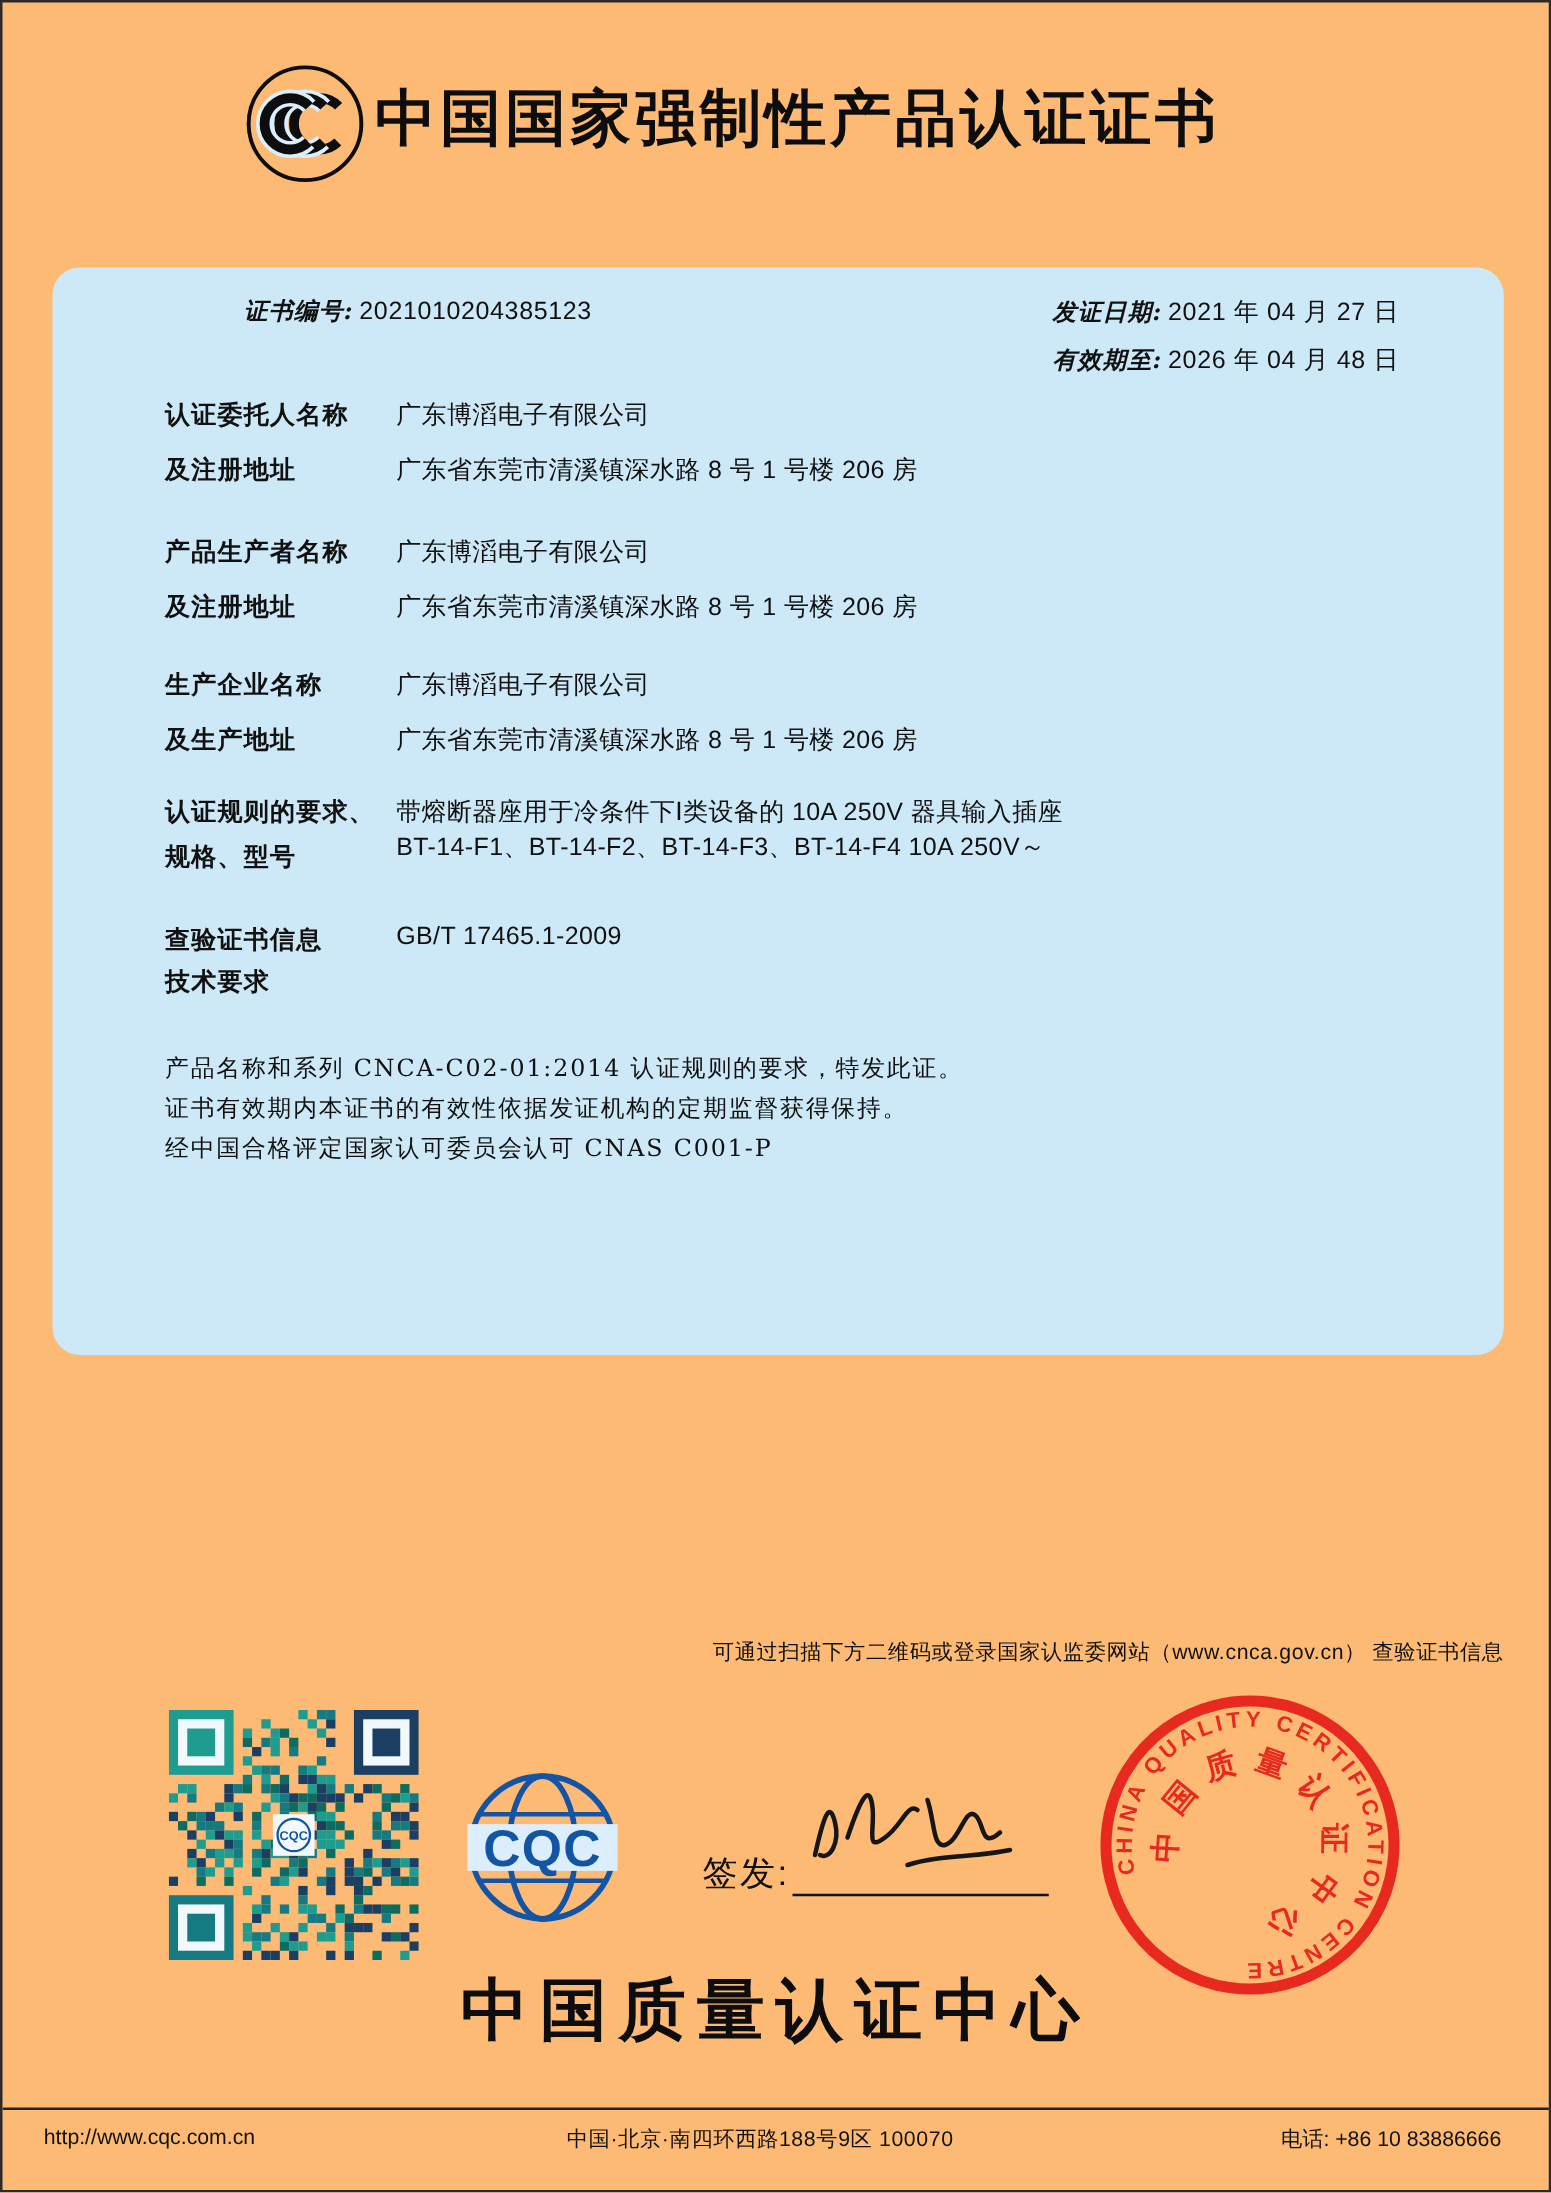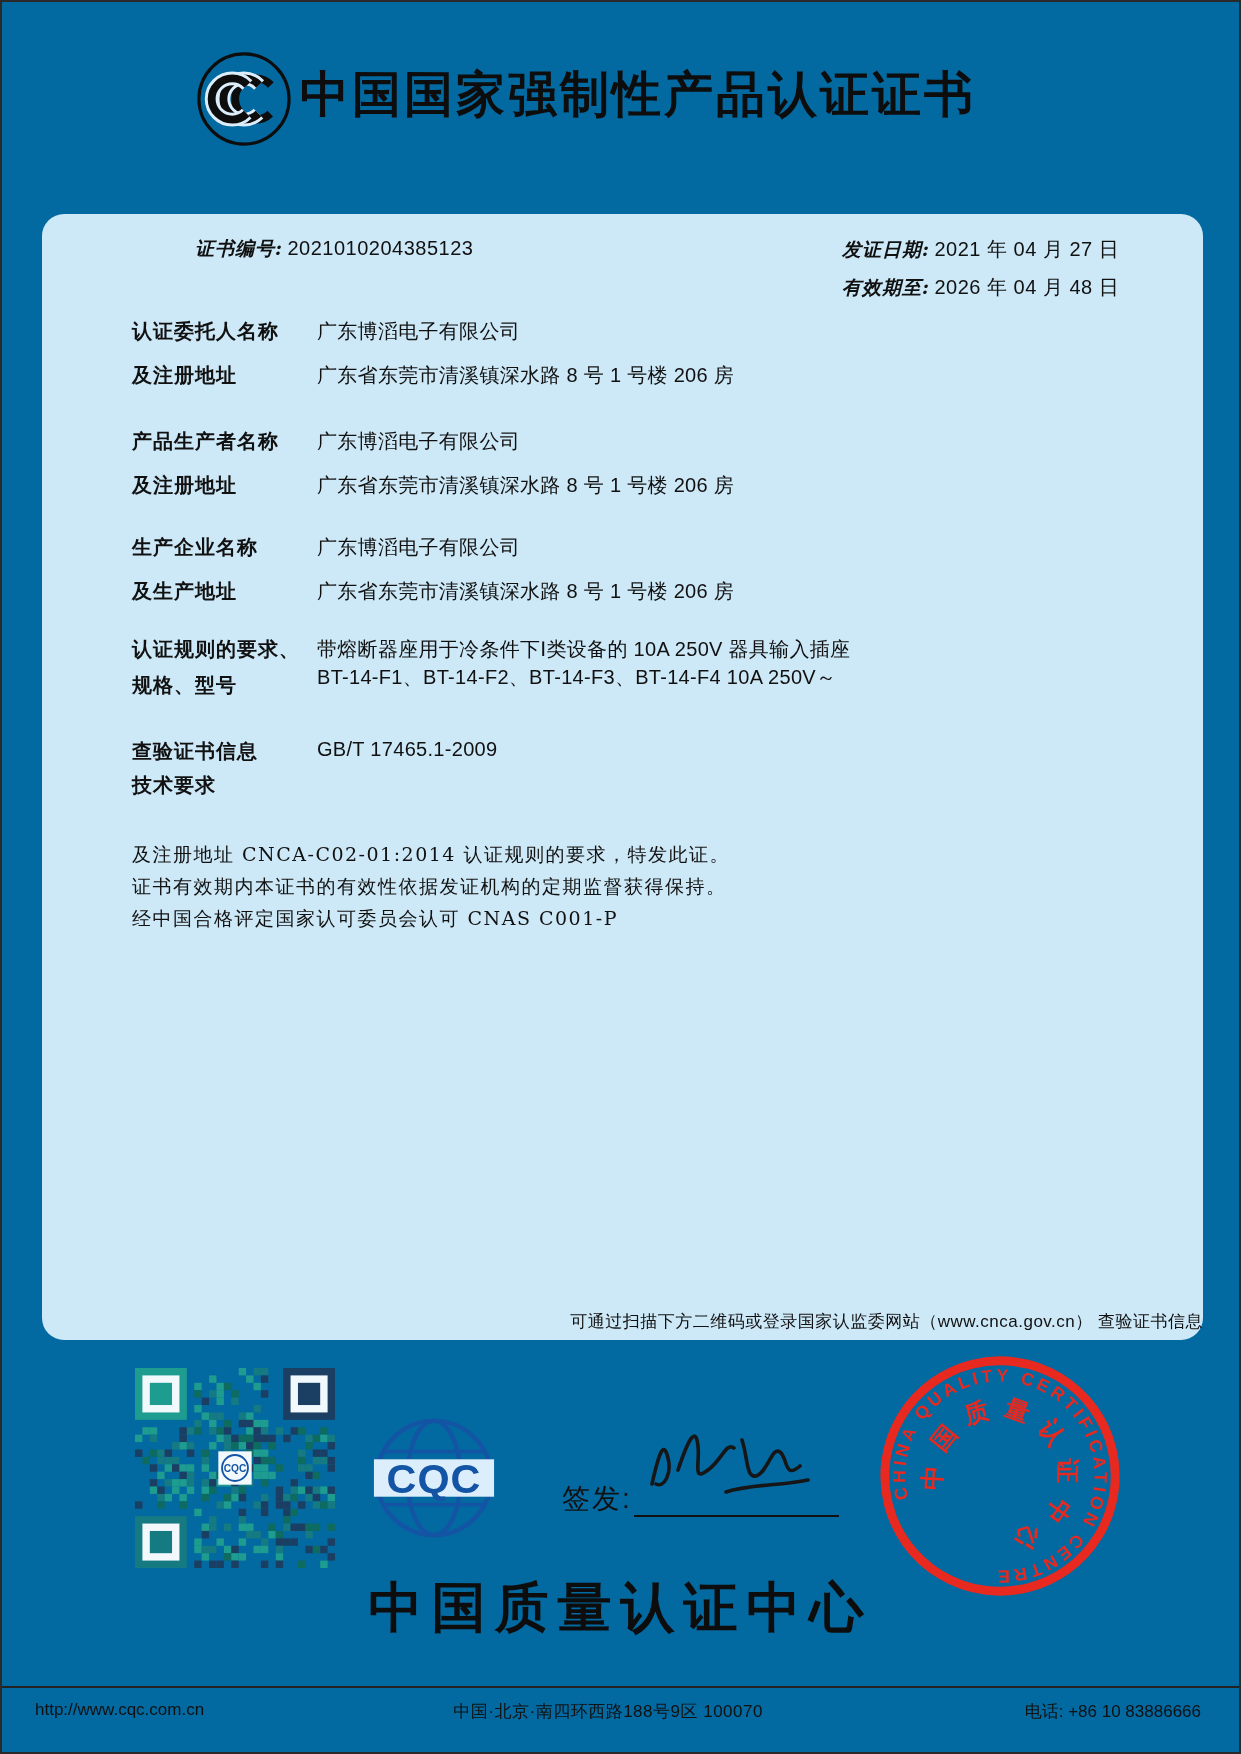--- a/index.html
+++ b/index.html
@@ -1,29 +1,29 @@
 <!DOCTYPE html>
 <html><head>
 <meta charset="utf-8">
 <style>
   html,body{margin:0;padding:0;background:#eef4f8;}
   .page{
     position:relative;width:1241px;height:1754px;margin:0 auto;
-    background:#0369a1;border:2px solid #2a2a2a;box-sizing:border-box;
+    background:#fdba74;border:2px solid #2a2a2a;box-sizing:border-box;
     font-family:"Liberation Sans",sans-serif;color:#111;overflow:hidden;padding-left:22px;
   }
   
   .ccc-logo{position:absolute;left:193px;top:48px;width:98px;height:98px;}
   .cert-title{
     position:absolute;left:298px;top:60px;margin:0;
     font-size:49px;font-weight:bold;letter-spacing:3px;color:#0d0d0d;
   }
   
   .panel{
-    position:absolute;left:40px;top:212px;width:1161px;height:1126px;
+    position:absolute;left:40px;top:212px;width:1161px;height:870px;
     background:#cde8f7;border-radius:22px;
   }
   .meta-label{font-family:"DejaVu Serif","Liberation Serif",serif;font-weight:bold;font-style:italic;font-size:19px;letter-spacing:1px;}
   .meta-value{font-size:20px;letter-spacing:.5px;}
   .cert-no-row{position:absolute;left:153px;top:22px;}
   .issue-row{position:absolute;left:800px;top:22px;white-space:nowrap;}
   .valid-row{position:absolute;left:800px;top:60px;white-space:nowrap;}
   .f-label{position:absolute;left:90px;font-size:20px;font-weight:bold;letter-spacing:1px;white-space:nowrap;}
   .f-value{position:absolute;left:275px;font-size:20px;letter-spacing:.3px;white-space:nowrap;}
   .statement{
@@ -97,21 +97,21 @@
 
     <div class="f-label" style="top:422px">认证规则的要求、</div>
     <div class="f-label" style="top:458px">规格、型号</div>
     <div class="f-value" style="top:422px">带熔断器座用于冷条件下Ⅰ类设备的 10A 250V 器具输入插座</div>
     <div class="f-value" style="top:450px">BT-14-F1、BT-14-F2、BT-14-F3、BT-14-F4 10A 250V～</div>
 
     <div class="f-label" style="top:524px">查验证书信息</div>
     <div class="f-label" style="top:558px">技术要求</div>
     <div class="f-value" style="top:524px">GB/T 17465.1-2009</div>
 
-    <div class="statement" style="top:628px">及注册地址 CNCA-C02-01:2014 认证规则的要求，特发此证。</div>
+    <div class="statement" style="top:628px">产品名称和系列 CNCA-C02-01:2014 认证规则的要求，特发此证。</div>
     <div class="statement" style="top:660px">证书有效期内本证书的有效性依据发证机构的定期监督获得保持。</div>
     <div class="statement" style="top:692px">经中国合格评定国家认可委员会认可 CNAS C001-P</div>
 
     <div class="verify-note">可通过扫描下方二维码或登录国家认监委网站（www.cnca.gov.cn） 查验证书信息</div>
   </section>
 
   <div class="qr">
     <svg viewBox="0 0 216 216" width="200" height="200" aria-hidden="true">
         <rect x="112" y="0" width="8" height="8" fill="#1d9c8f"></rect>
         <rect x="128" y="0" width="8" height="8" fill="#157a82"></rect>

